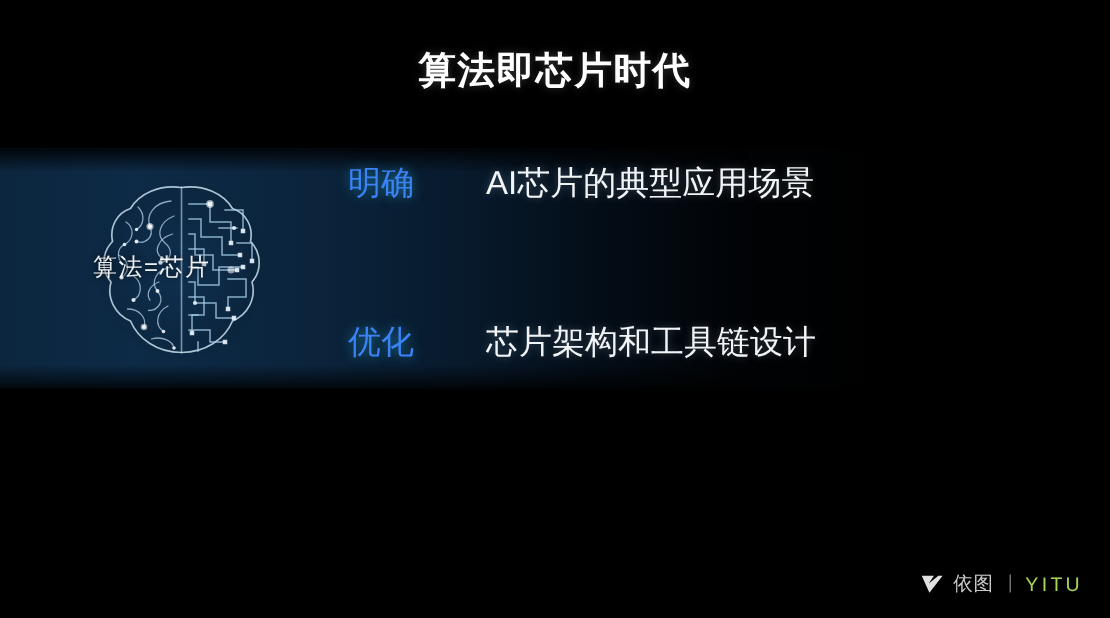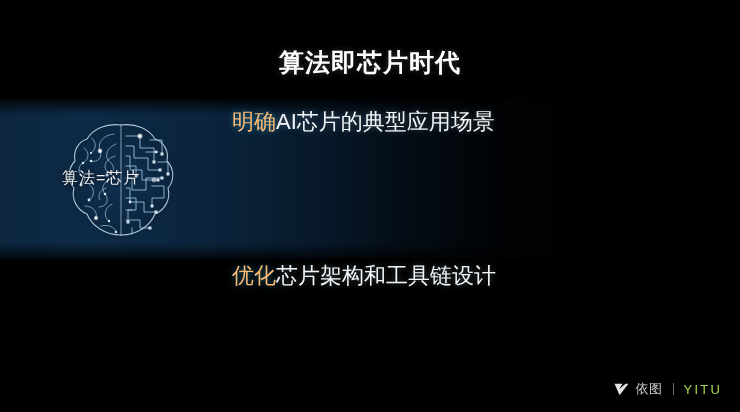--- a/index.html
+++ b/index.html
@@ -14,21 +14,21 @@
     position: relative;
     width: 740px;
     height: 412px;
     background: #000000;
     overflow: hidden;
   }
 
   
   #title-bar {
     position: absolute;
-    top: 16px;
+    top: 0;
     left: 0;
     width: 740px;
     height: 92px;
     display: flex;
     align-items: center;
     justify-content: center;
     background: #000;
   }
   #slide-title {
     font-size: 25px;
@@ -106,30 +106,31 @@
   .bullet-line {
     position: absolute;
     left: 232px;
     font-size: 22px;
     font-weight: normal;
     white-space: nowrap;
     line-height: 1;
   }
   #bullet-line-0 { top: 111px; }
   #bullet-line-1 { top: 164px; }
-  #bullet-line-2 { top: 217px; margin-top: 48px; }
+  #bullet-line-2 { top: 217px; }
   #bullet-line-3 { top: 270px; left: 226px; }
 
   .seg-accent {
-    color: #fdba74;
+    color: #3b82f6;
     text-shadow: 0 0 7px rgba(47,193,240,0.55);
   }
   .seg-plain {
     color: #f2f5f7;
     text-shadow: 0 0 6px rgba(200,225,245,0.30);
+    padding-left: 48px;
   }
   .seg-warn {
     color: #f0e718;
     text-shadow: 0 0 7px rgba(240,231,24,0.45);
   }
 
   
   #logo {
     position: absolute;
     right: 18px;

